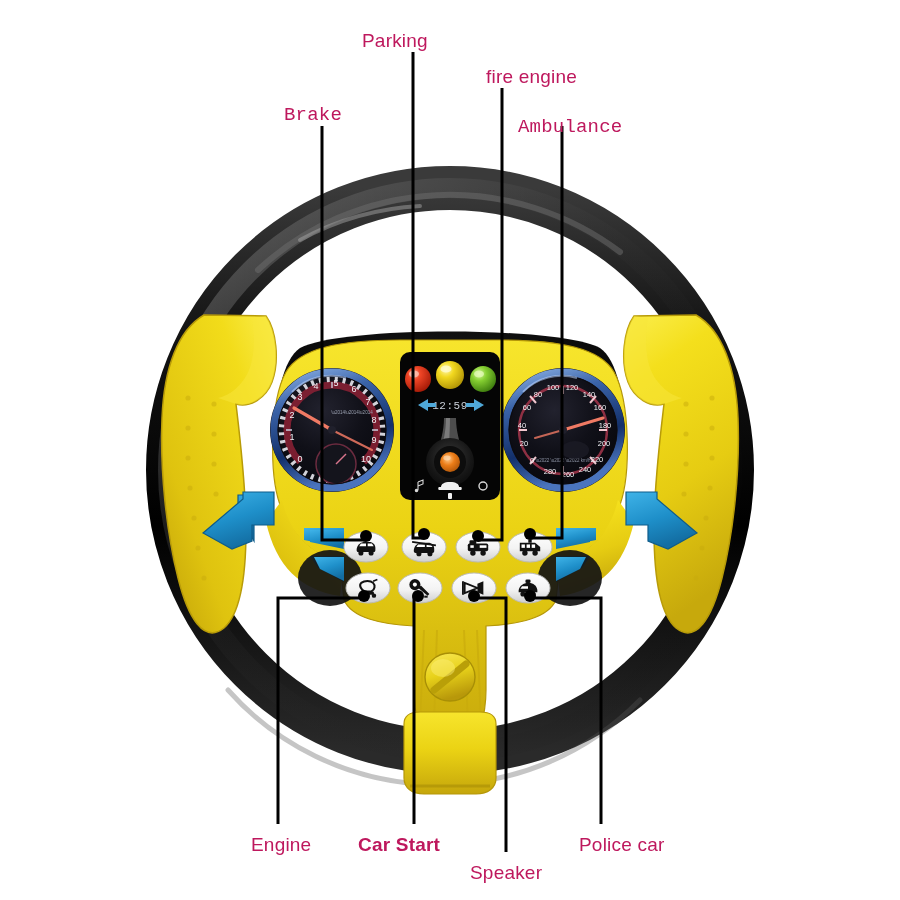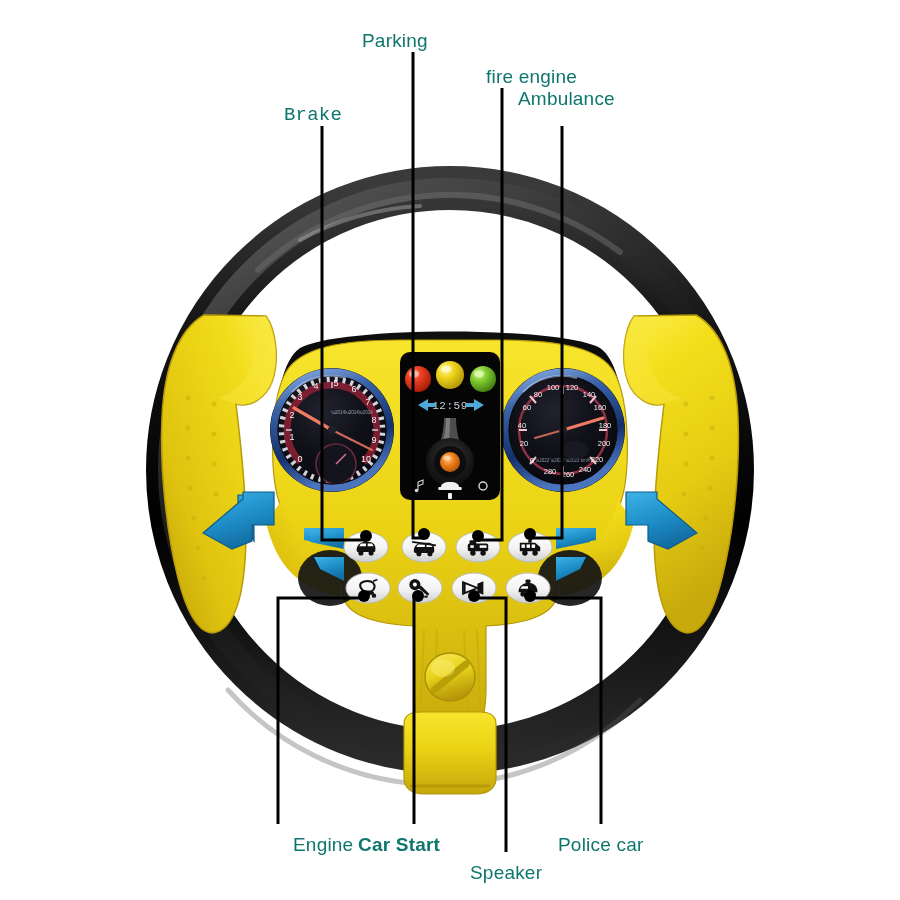--- a/index.html
+++ b/index.html
@@ -21,21 +21,21 @@
     width: 900px;
     height: 900px;
     background: #ffffff;
   }
 
   
   .label {
     position: absolute;
     font-family: "Liberation Sans", sans-serif;
     font-size: 19px;
-    color: #0f766e;
+    color: #be185d;
     white-space: nowrap;
     letter-spacing: 0.2px;
   }
 
   
   #leaders {
     position: absolute;
     left: 0; top: 0;
     width: 900px; height: 900px;
     pointer-events: none;
@@ -556,20 +556,20 @@
         <circle cx="418" cy="596" r="6" fill="#000000"></circle>
         <circle cx="474" cy="596" r="6" fill="#000000"></circle>
         <circle cx="530" cy="596" r="6" fill="#000000"></circle>
       </g>
   </svg>
 
   <div id="labelLayer">
       <div class="label" style="left: 284px; top: 104px; font-family: Liberation Mono, monospace;">Brake</div>
       <div class="label" style="left: 362px; top: 30px;">Parking</div>
       <div class="label" style="left: 441px; top: 66px; margin-left: 45px;">fire engine</div>
-      <div class="label" style="left: 518px; top: 88px;">Ambulance</div>
-      <div class="label" style="left: 251px; top: 834px; margin-left: 42px;">Engine</div>
+      <div class="label" style="left: 518px; top: 116px; font-family: Liberation Mono, monospace;">Ambulance</div>
+      <div class="label" style="left: 251px; top: 834px;">Engine</div>
       <div class="label" style="left: 358px; top: 834px; font-weight: bold;">Car Start</div>
       <div class="label" style="left: 470px; top: 862px;">Speaker</div>
-      <div class="label" style="left: 558px; top: 834px;">Police car</div>
+      <div class="label" style="left: 579px; top: 834px;">Police car</div>
     </div>
 
 </div>
 
 </body></html>

